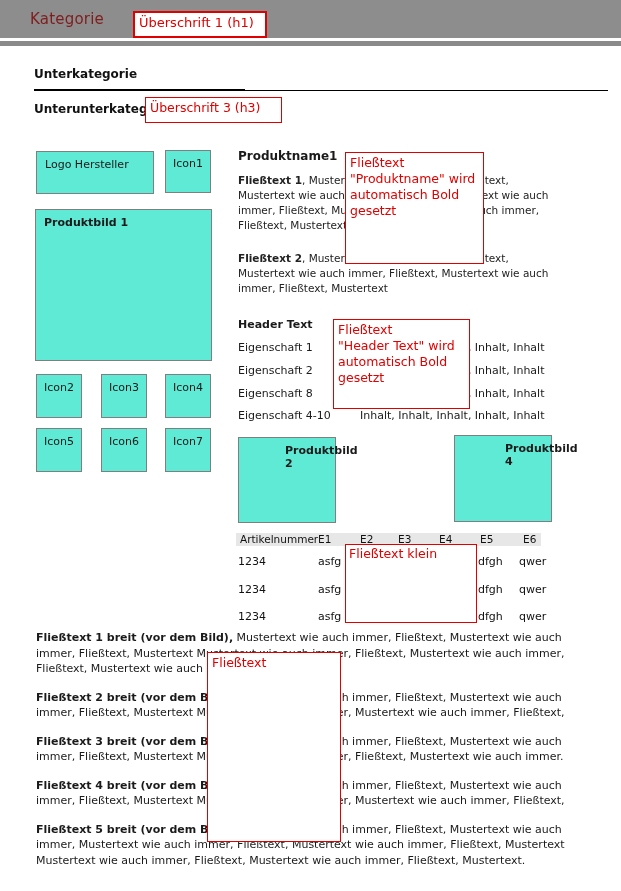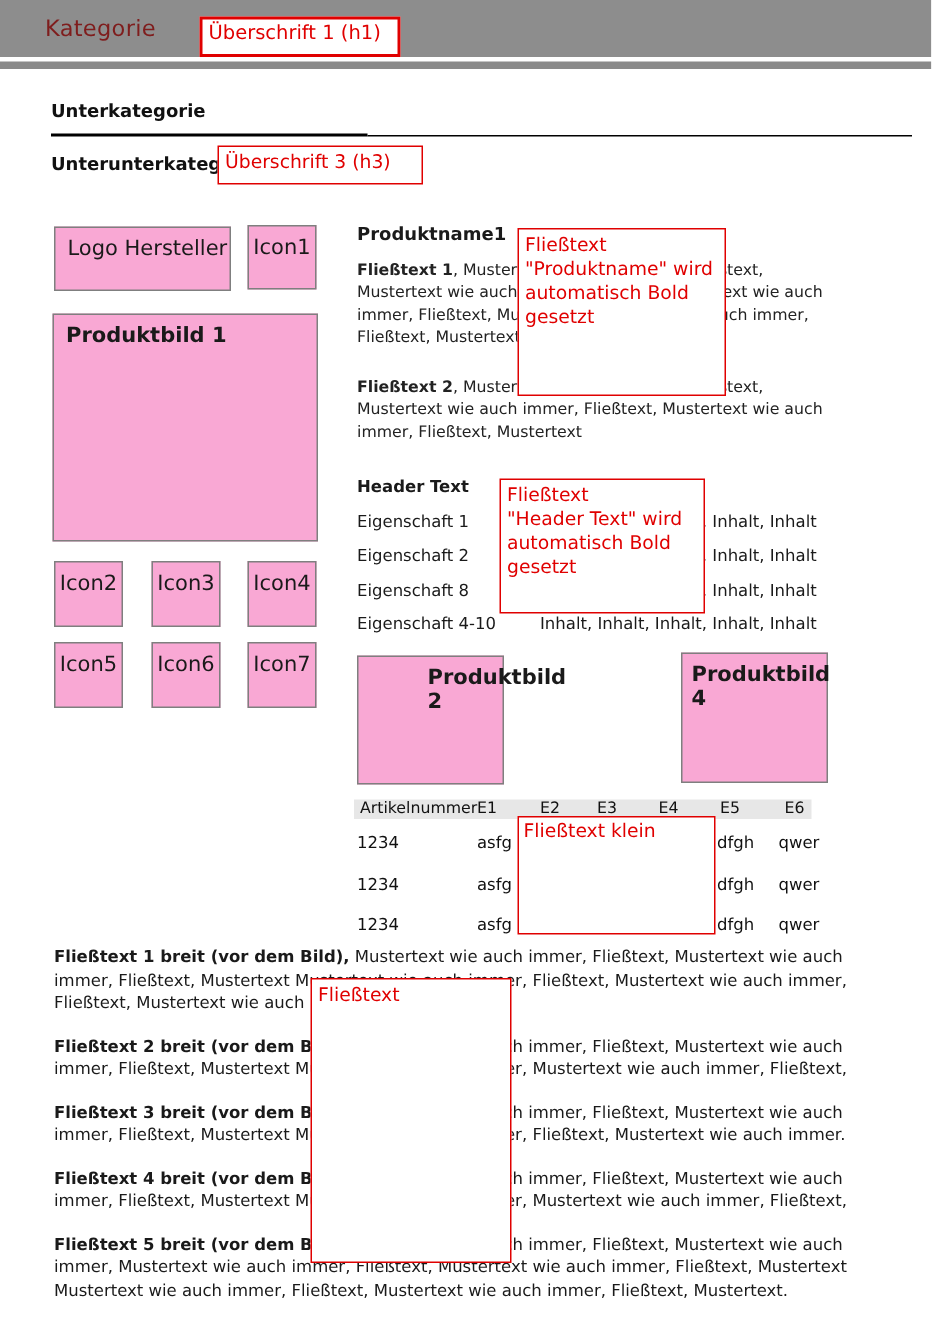--- a/index.html
+++ b/index.html
@@ -18,22 +18,22 @@
   
   .red-box{
     position:absolute;background:#ffffff;border:1px solid var(--annotation-red,#d40000);
     color:var(--annotation-red,#ff0000);font-size:12.5px;line-height:16px;
     padding:2px 4px;white-space:pre-line;box-sizing:border-box;overflow:hidden;
   }
   .red-box.thick{border-width:2px;font-size:13px;}
 
   
   .wire-box{
-    position:absolute;background:#f9a8d4;border:1px solid var(--box-border,#7f7f7f);
-    box-sizing:border-box;font-size:14px;color:#1a1a1a;
+    position:absolute;background:#5eead4;border:1px solid var(--box-border,#7f7f7f);
+    box-sizing:border-box;font-size:11px;color:#1a1a1a;
   }
   .wire-box .lbl{display:block;padding:6px 0 0 8px;}
   .wire-box.center .lbl{padding:6px 0 0 0;text-align:center;}
   .wire-box.boldlbl .lbl{font-weight:bold;}
 
   
   .product-name{position:absolute;left:238px;top:149px;font-size:12px;font-weight:bold;}
   .flow-par{position:absolute;left:238px;width:318px;font-size:10.5px;line-height:15px;color:#222;}
   .flow-par .lead{font-weight:bold;}
   .props-header{position:absolute;left:238px;top:318px;font-size:11px;font-weight:bold;}
@@ -114,21 +114,21 @@
   <div class="prop-value" style="top:364px;">Inhalt, Inhalt, Inhalt, Inhalt, Inhalt</div>
   <div class="prop-label" style="top:387px;">Eigenschaft 8</div>
   <div class="prop-value" style="top:387px;">Inhalt, Inhalt, Inhalt, Inhalt, Inhalt</div>
   <div class="prop-label" style="top:409px;">Eigenschaft 4-10</div>
   <div class="prop-value" style="top:409px;">Inhalt, Inhalt, Inhalt, Inhalt, Inhalt</div>
 
   <div class="wire-box boldlbl" style="left:238px;top:437px;width:98px;height:86px;padding-left:40px;">
     <span class="lbl" style="padding-left:6px;">Produktbild 2</span>
   </div>
   <div class="wire-box boldlbl" style="left:454px;top:435px;width:98px;height:87px;">
-    <span class="lbl" style="padding-left:6px;">Produktbild 4</span>
+    <span class="lbl" style="padding-left:6px;margin-left:44px;">Produktbild 4</span>
   </div>
 
   <div class="tbl-head">
     <span style="left:4px;">Artikelnummer</span>
     <span style="left:82px;">E1</span>
     <span style="left:124px;">E2</span>
     <span style="left:162px;">E3</span>
     <span style="left:203px;">E4</span>
     <span style="left:244px;">E5</span>
     <span style="left:287px;">E6</span>

